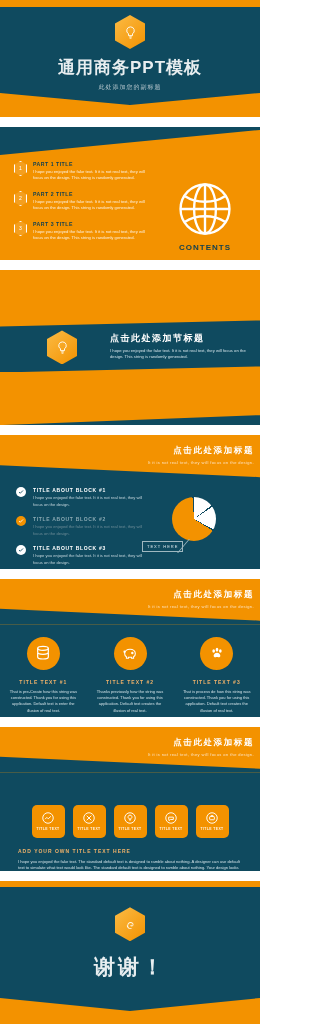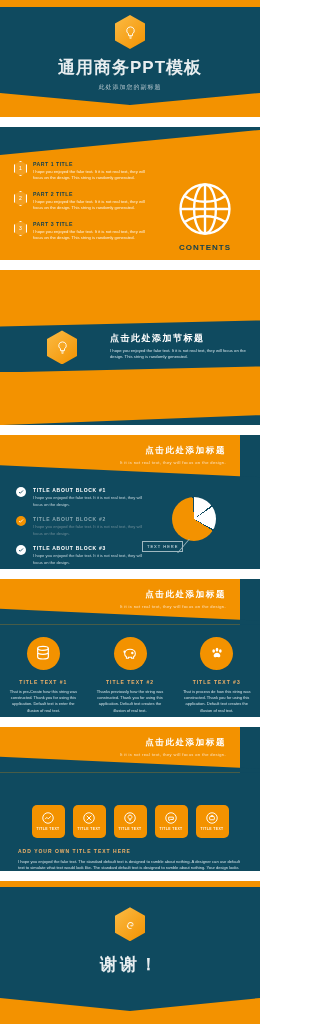--- a/index.html
+++ b/index.html
@@ -45,21 +45,21 @@
   .s3 .band{position:absolute;left:0;top:50px;width:260px;height:52px;background:#0f4a5f;
       clip-path:polygon(0 6px,100% 0,100% 46px,0 100%);}
   .s3 .bandin{position:absolute;left:0;top:50px;width:260px;height:52px;display:flex;align-items:center;padding-left:26px;box-sizing:border-box;gap:14px;}
   .s3 .hexbig{width:28px;height:32px;}
   .s3 .sectitle{color:#ffffff;font-size:9px;font-weight:700;letter-spacing:1.5px;}
   .s3 .secbody{color:#cfe0e6;font-size:4.2px;line-height:1.6;margin-top:3px;max-width:150px;}
   .s3 .botslant{position:absolute;left:0;bottom:0;width:260px;height:16px;background:#0f4a5f;
       clip-path:polygon(0 100%,100% 6px,100% 100%);}
 
   
-  .ohead{position:absolute;top:0;left:0;width:240px;height:46px;background:#f39200;}
+  .ohead{position:absolute;top:0;left:0;width:240px;height:46px;background:#f39200;padding-left:28px;}
   .ohead .wedge{position:absolute;left:0;top:0;width:260px;height:46px;background:#0f4a5f;
       clip-path:polygon(0 30px,100% 42px,100% 100%,0 100%);}
   .ohead .htxt{position:absolute;right:14px;top:10px;text-align:right;}
   .ohead .h1{color:#ffffff;font-size:8.5px;font-weight:700;letter-spacing:1.6px;}
   .ohead .h2{color:#fde3c0;font-size:4px;letter-spacing:.4px;margin-top:3px;}
 
   
   .s4{height:145px;}
   .s4 .body{position:absolute;top:52px;left:0;width:260px;height:93px;display:flex;}
   .s4 .blocks{width:150px;padding-left:16px;box-sizing:border-box;}
@@ -97,21 +97,21 @@
   .s6 .foot{position:absolute;left:18px;right:18px;top:121px;}
   .s6 .ftitle{color:#f0b26a;font-size:5px;font-weight:700;letter-spacing:1px;}
   .s6 .fbody{color:#cfe0e6;font-size:4.1px;line-height:1.65;margin-top:5px;}
 
   
   .s7{height:155px;background:#0f4a5f;}
   .s7 .topbar{position:absolute;top:0;left:0;width:260px;height:6px;background:#f39200;}
   .s7 .botwrap{position:absolute;left:0;bottom:0;width:260px;height:26px;background:#f39200;
       clip-path:polygon(0 0,50% 13px,100% 0,100% 100%,0 100%);}
   .s7 .hexpos{margin-top:26px;}
-  .s7 .thanks{text-align:center;color:#e8eef0;font-size:17px;font-weight:700;letter-spacing:3px;margin-top:12px;}
+  .s7 .thanks{text-align:center;color:#e8eef0;font-size:21px;font-weight:700;letter-spacing:3px;margin-top:12px;}
 </style>
 </head>
 <body>
 
 <div class="deck">
 
   <div class="slide s1">
     <div class="topbar"></div>
     <div class="hexwrap hexpos">
       <div class="hex">

